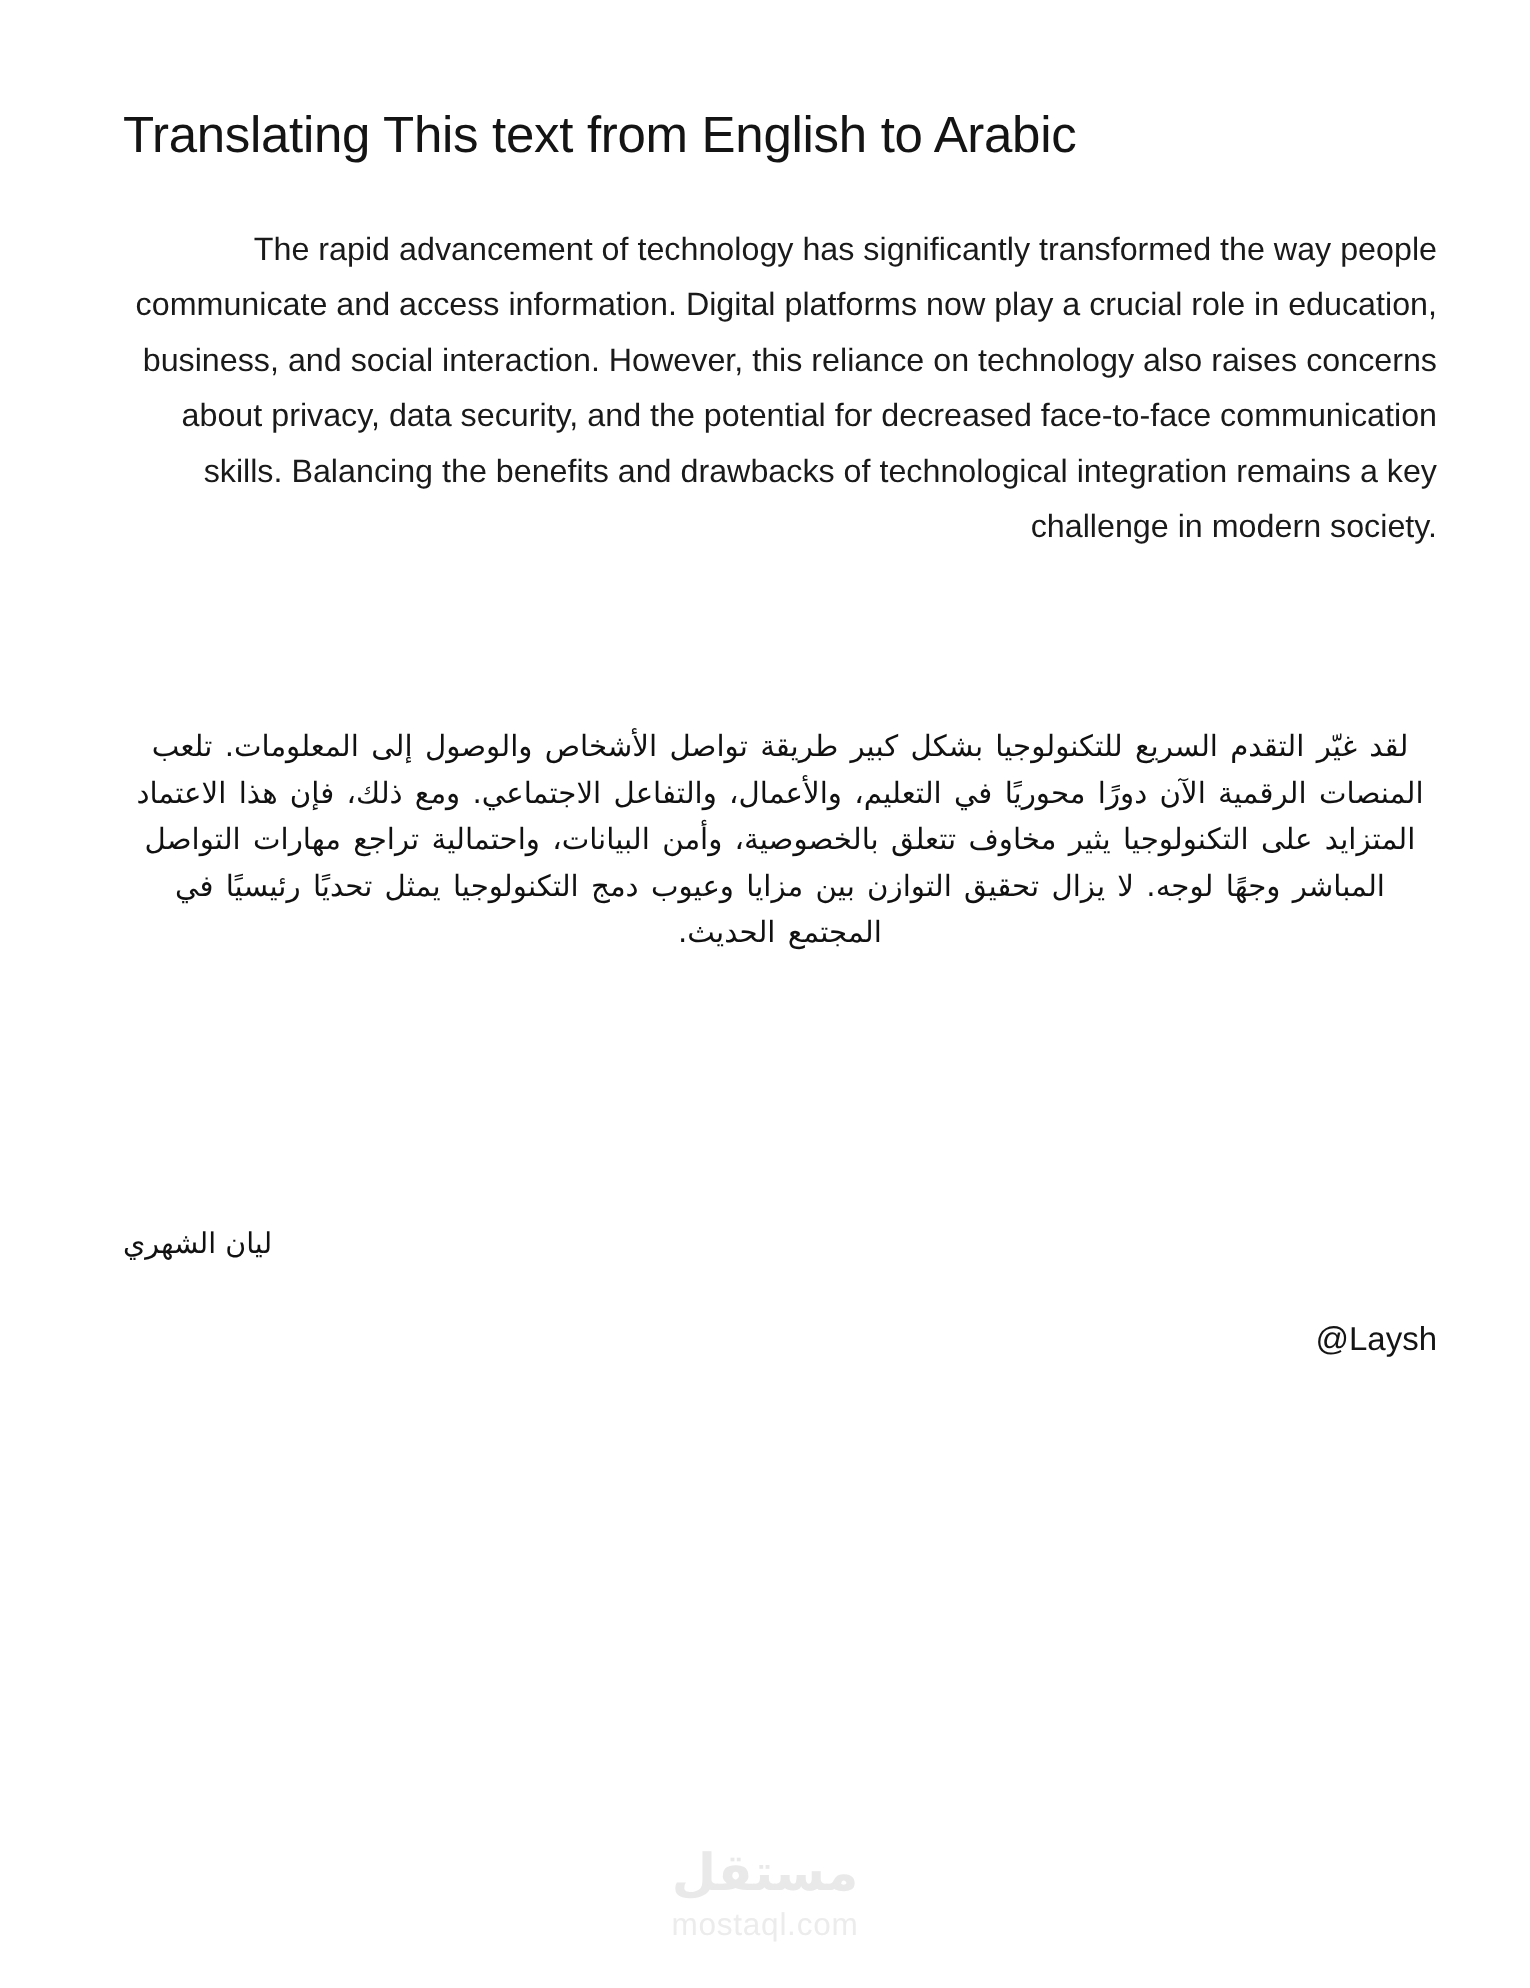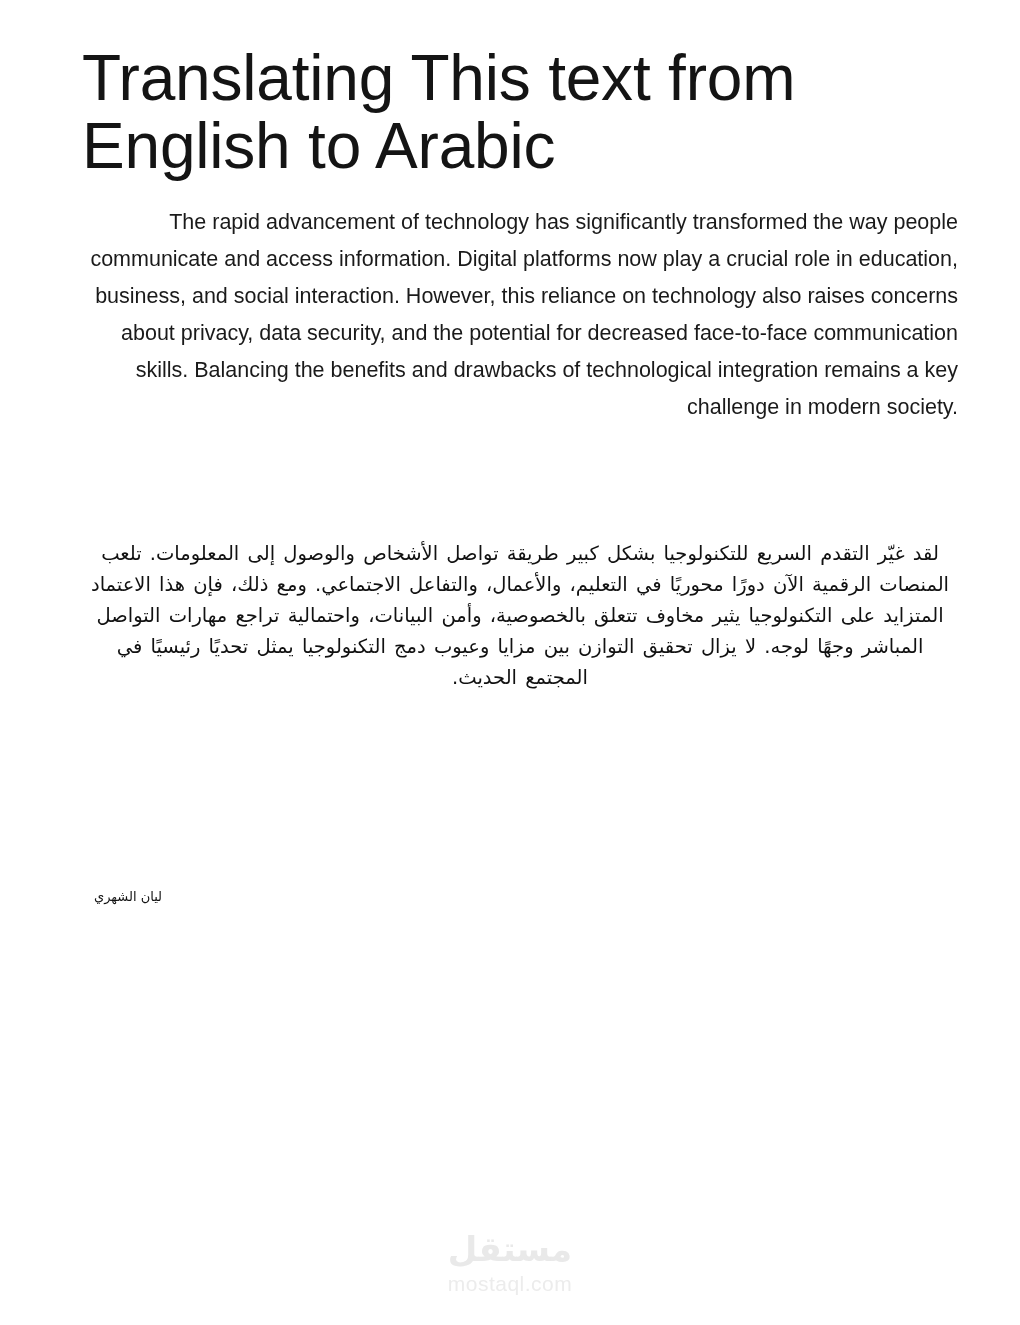--- a/index.html
+++ b/index.html
@@ -27,23 +27,23 @@
   .content {
     position: absolute;
     left: 82px;
     top: 0;
     width: 876px;
   }
 
   
   .doc-title {
     margin: 0;
-    padding-top: 44px;
+    padding-top: 56px;
     font-family: "Liberation Sans", "DejaVu Sans", sans-serif;
-    font-size: 64px;
+    font-size: 34px;
     font-weight: 400;
     line-height: 68px;
     letter-spacing: -0.2px;
     color: #141414;
     max-width: 800px;
   }
 
   
   .english-paragraph {
     margin: 0;
@@ -77,23 +77,23 @@
     text-align: center;
     word-spacing: 2px;
   }
 
   
   .signature-block {
     padding-top: 178px;
   }
 
   .signature-name {
-    margin: 12px;
+    margin: 0;
     font-family: "DejaVu Sans", "Liberation Sans", sans-serif;
-    font-size: 13px;
+    font-size: 19px;
     line-height: 28px;
     direction: rtl;
     text-align: left;
     color: #111111;
   }
 
   .signature-handle {
     margin: 0;
     padding-top: 36px;
     font-family: "Liberation Sans", "DejaVu Sans", sans-serif;
@@ -147,20 +147,21 @@
     <h1 class="doc-title">Translating This text from English to Arabic</h1>
 
     <p class="english-paragraph">The rapid advancement of technology has significantly transformed the way people communicate and access information. Digital platforms now play a crucial role in education, business, and social interaction. However, this reliance on technology also raises concerns about privacy, data security, and the potential for decreased face-to-face communication skills. Balancing the benefits and drawbacks of technological integration remains a key challenge in modern society.</p>
 
     <div class="arabic-block">
       <p class="arabic-paragraph">لقد غيّر التقدم السريع للتكنولوجيا بشكل كبير طريقة تواصل الأشخاص والوصول إلى المعلومات. تلعب المنصات الرقمية الآن دورًا محوريًا في التعليم، والأعمال، والتفاعل الاجتماعي. ومع ذلك، فإن هذا الاعتماد المتزايد على التكنولوجيا يثير مخاوف تتعلق بالخصوصية، وأمن البيانات، واحتمالية تراجع مهارات التواصل المباشر وجهًا لوجه. لا يزال تحقيق التوازن بين مزايا وعيوب دمج التكنولوجيا يمثل تحديًا رئيسيًا في المجتمع الحديث.</p>
     </div>
 
     <div class="signature-block">
       <p class="signature-name">ليان الشهري</p>
+      <p class="signature-handle">@Laysh</p>
     </div>
 
   </div>
 
   <div class="watermark">
     <div class="watermark-mark">مستقل</div>
     <div class="watermark-domain">mostaql.com</div>
   </div>
 
 </div>

